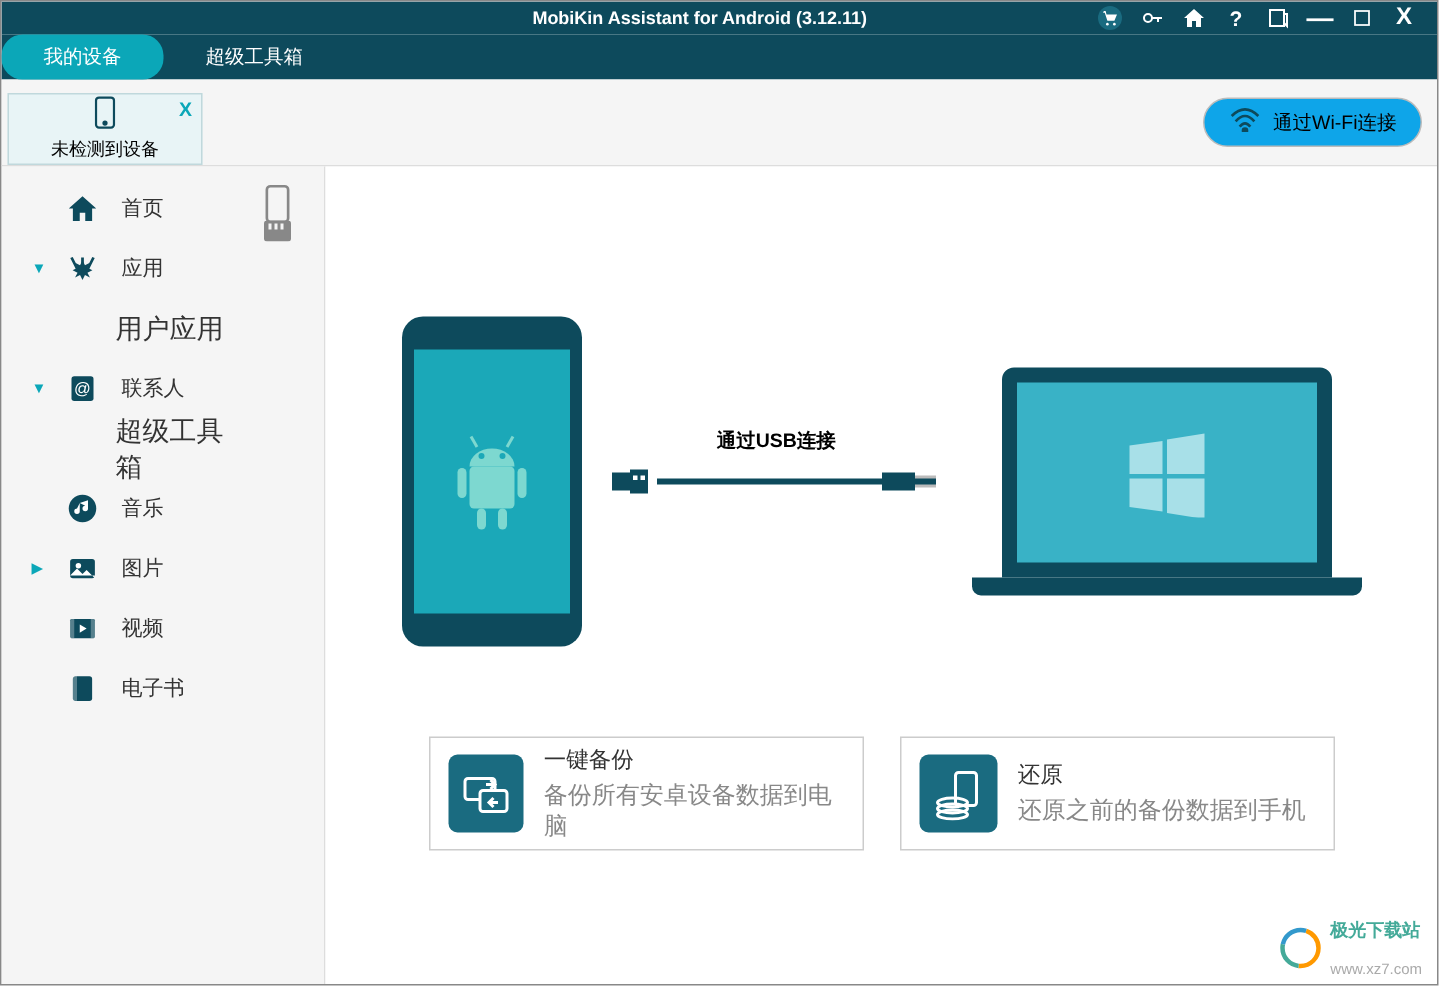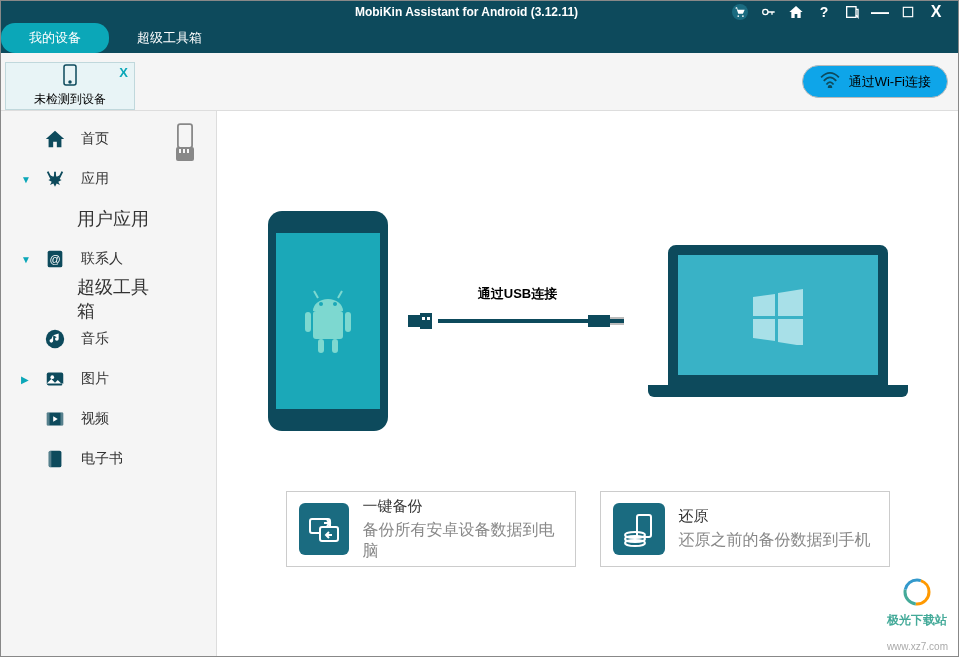--- a/index.html
+++ b/index.html
@@ -51,21 +51,21 @@
 .laptop { width: 260px; }
 .laptop-screen { width: 220px; height: 140px; background: #39b2c6; border: 10px solid #0d4a5c; border-radius: 8px 8px 0 0; margin: 0 auto; display: flex; align-items: center; justify-content: center; }
 .laptop-base { width: 260px; height: 12px; background: #0d4a5c; border-radius: 0 0 6px 6px; }
 
 .action-cards { display: flex; gap: 24px; justify-content: center; }
 .card { width: 290px; height: 76px; border: 1px solid #ccc; display: flex; align-items: center; padding: 12px; gap: 14px; cursor: pointer; }
 .card-icon { width: 52px; height: 52px; background: #1a6b80; border-radius: 6px; display: flex; align-items: center; justify-content: center; }
 .card-text .card-title { font-size: 15px; color: #333; margin-bottom: 4px; }
 .card-text .card-desc { font-size: 16px; color: #888; }
 
-.watermark { position: absolute; bottom: 6px; right: 10px; display: flex; align-items: center; gap: 6px; font-size: 12px; color: #4a9; flex-direction: column; }
+.watermark { position: absolute; bottom: 6px; right: 10px; display: flex; align-items: center; gap: 6px; font-size: 12px; color: #4a9; }
 .watermark .sub { font-size: 10px; color: #aaa; display: block; margin-top: 12px; }
 </style>
 </head>
 <body>
 
 <div class="titlebar">
   <div class="titlebar-left"></div>
   <div class="titlebar-center">MobiKin Assistant for Android (3.12.11)</div>
   <div class="titlebar-right">
     <div class="tb-icon cart-icon">

